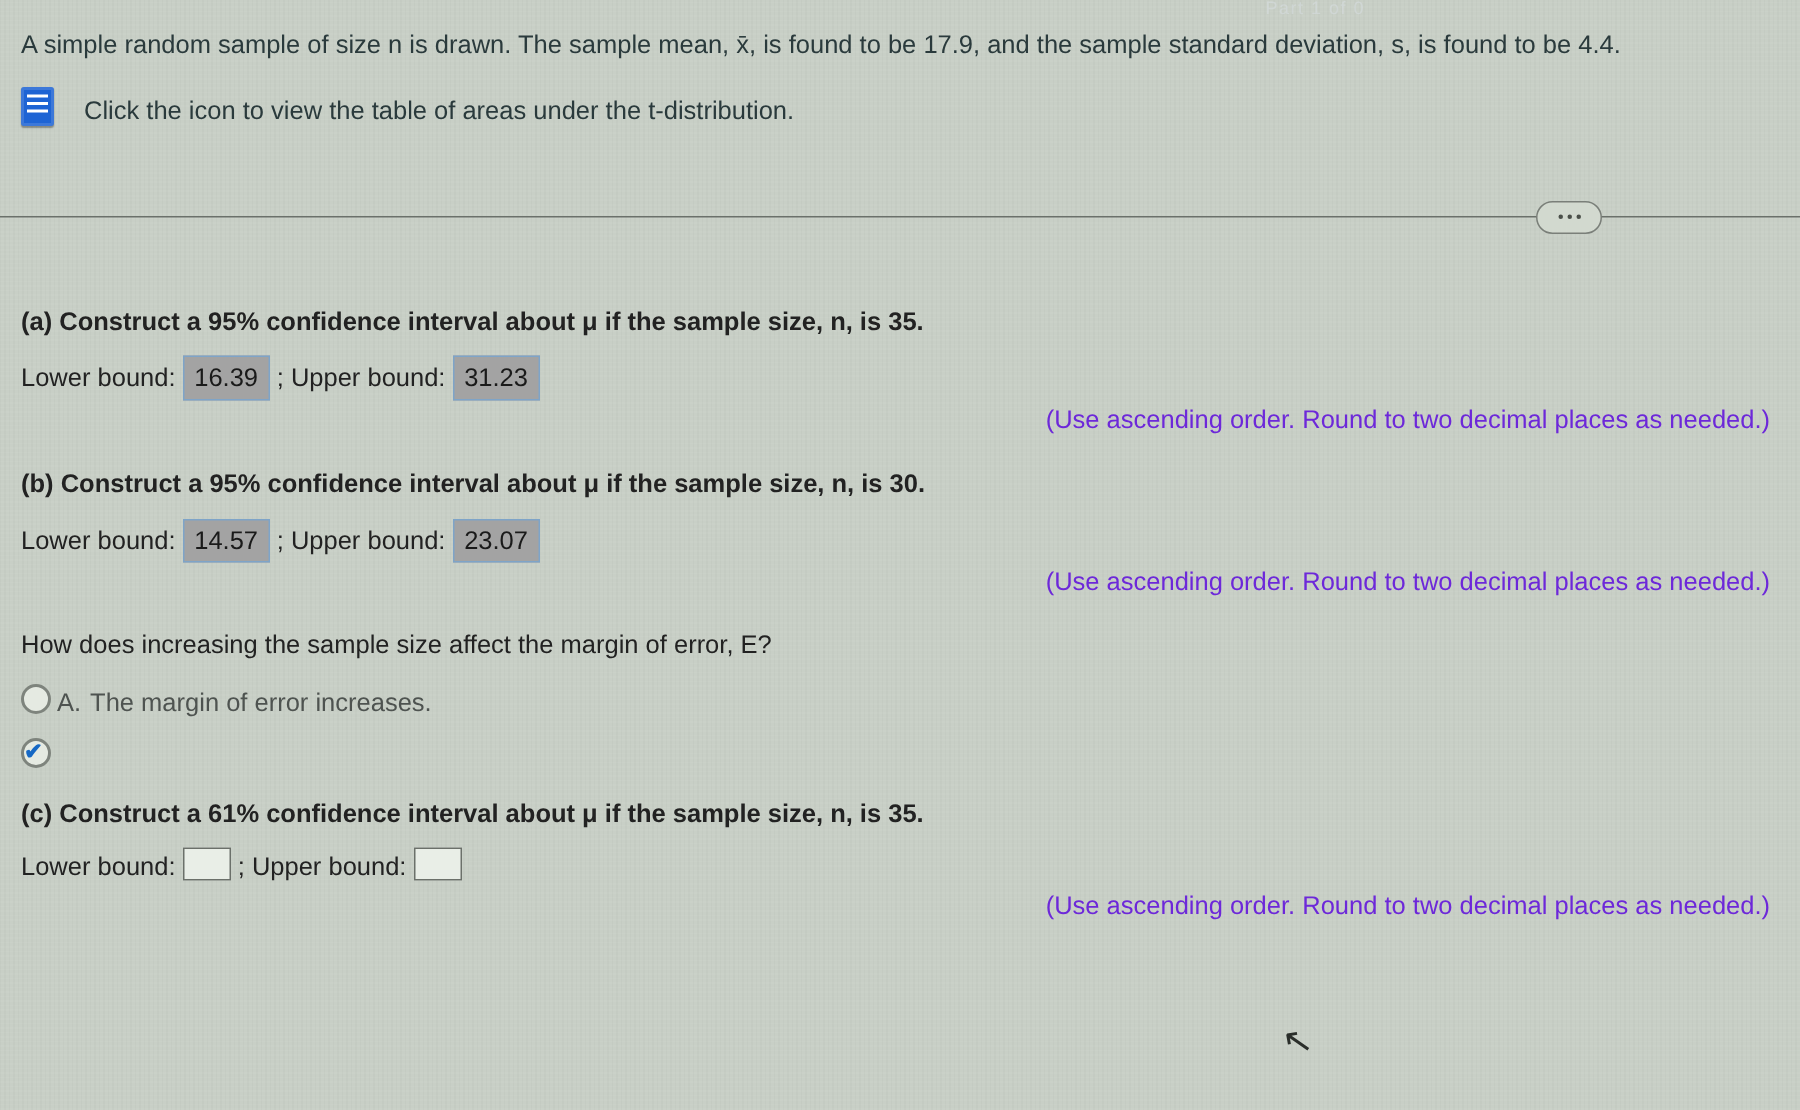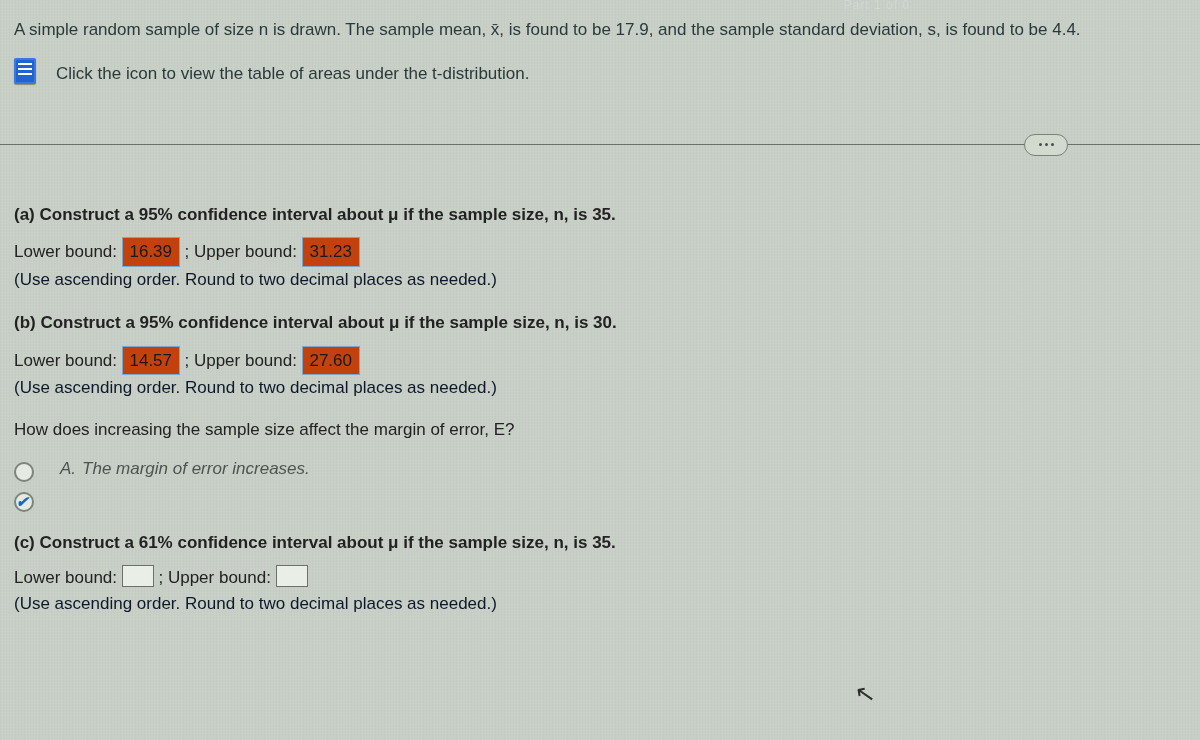--- a/index.html
+++ b/index.html
@@ -81,48 +81,48 @@
     color: #222;
     line-height: 1.5;
   }
   .section-title {
     margin-top: 10px;
   }
   .bold { font-weight: 600; }
   .line { margin-top: 10px; }
   .ans-box {
     display: inline-block;
-    background: #c2410c;
+    background: #a3a3a3;
     border: 1px solid #7ea4c8;
     padding: 1px 6px;
     color: #1a1a1a;
     font-size: 17px;
     min-width: 44px;
     text-align: center;
   }
   .blank-box {
     display: inline-block;
     border: 1px solid #6b706a;
     background: #e9eee7;
     width: 30px;
     height: 20px;
     vertical-align: text-bottom;
   }
   .note {
-    color: #0f172a;
+    color: #6d28d9;
+    text-align: right;
   }
   .options {
     margin-top: 14px;
   }
   .opt-row {
     display: flex;
-    align-items: flex-end;
-    gap: 26px;
+    align-items: flex-start;
+    gap: 4px;
     margin: 10px 0;
-    font-style: italic;
   }
   .radio {
     width: 16px; height: 16px;
     border: 2px solid #7e847d;
     border-radius: 50%;
     background: #e5eae2;
     position: relative;
     flex: 0 0 auto;
   }
   .radio.checked::after {
@@ -191,21 +191,21 @@
       <span class="ans-box">31.23</span>
     </div>
     <div class="note">(Use ascending order. Round to two decimal places as needed.)</div>
 
     <div class="section-title bold" style="margin-top:18px">(b) Construct a 95% confidence interval about μ if the sample size, n, is 30.</div>
     <div class="line">
       <span>Lower bound:</span>
       <span class="ans-box">14.57</span>
       ;
       <span>Upper bound:</span>
-      <span class="ans-box">27.60</span>
+      <span class="ans-box">23.07</span>
     </div>
     <div class="note">(Use ascending order. Round to two decimal places as needed.)</div>
 
     <div class="line" style="margin-top:16px">How does increasing the sample size affect the margin of error, E?</div>
 
     <div class="options">
       <div class="opt-row">
         <div class="radio"></div>
         <div class="opt-label"><span class="letter">A.</span><span>The margin of error increases.</span></div>
       </div>

